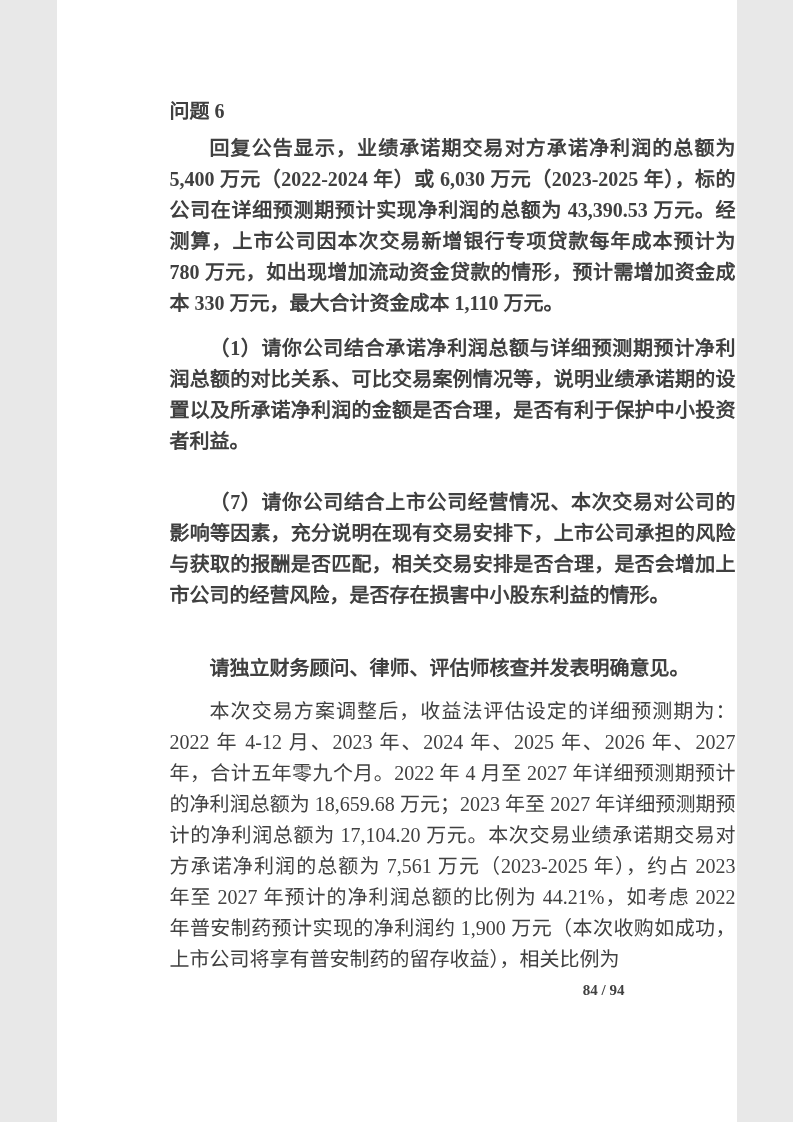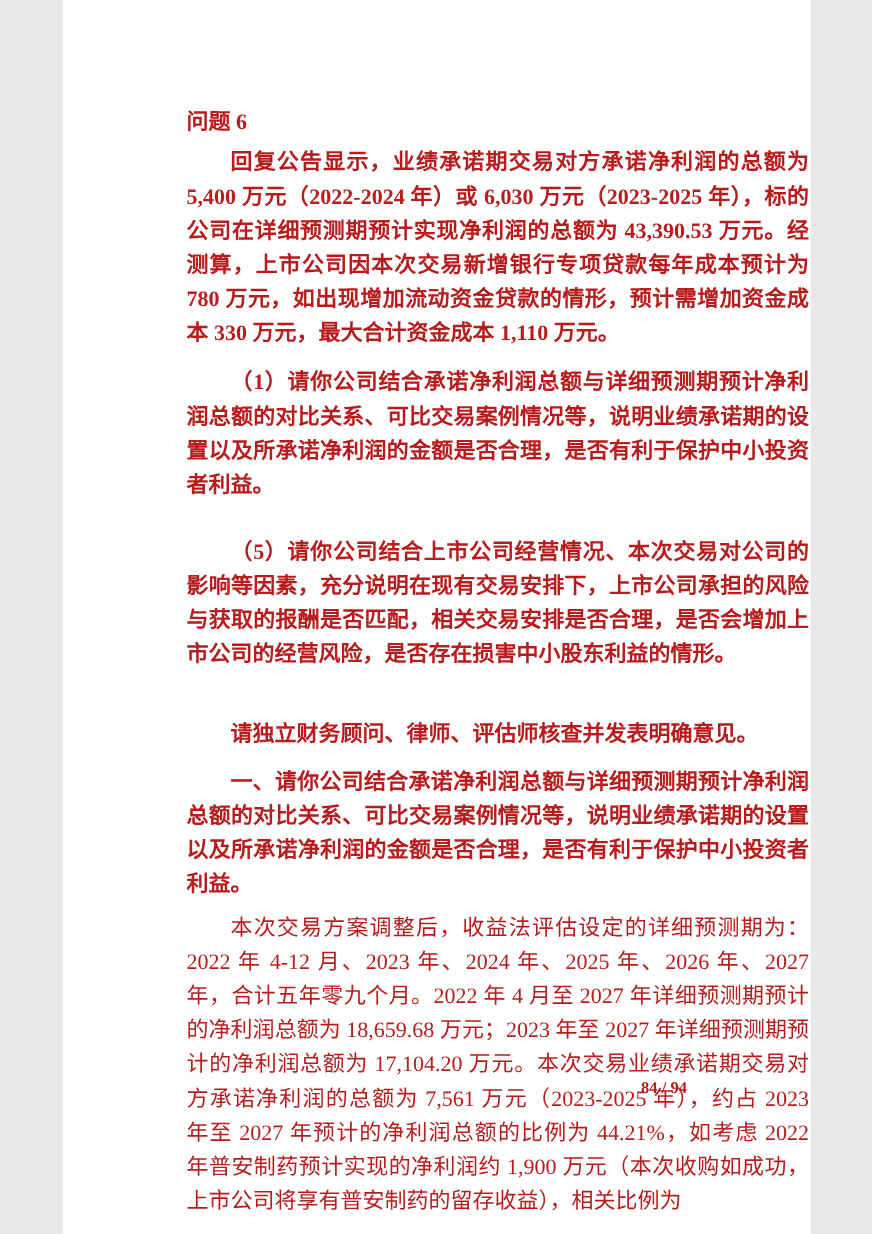--- a/index.html
+++ b/index.html
@@ -7,21 +7,21 @@
     margin: 0;
     padding: 0;
     background: #e8e8e8;
   }
   .page {
     position: relative;
     width: 680px;
     height: 1122px;
     margin: 0 auto;
     background: #ffffff;
-    color: #b91c1c;
+    color: #404040;
     font-family: "Liberation Serif", "DejaVu Serif", serif;
     overflow: hidden;
     box-sizing: border-box;
   }
   .content {
     position: absolute;
     left: 113px;
     top: 96px;
     width: 566px;
   }
@@ -61,19 +61,18 @@
   }
 </style>
 </head>
 <body>
 
 <div class="page">
   <div class="content">
     <p class="para bold no-indent p0">问题 6</p>
     <p class="para bold p1">回复公告显示，业绩承诺期交易对方承诺净利润的总额为 5,400 万元（2022-2024 年）或 6,030 万元（2023-2025 年），标的公司在详细预测期预计实现净利润的总额为 43,390.53 万元。经测算，上市公司因本次交易新增银行专项贷款每年成本预计为 780 万元，如出现增加流动资金贷款的情形，预计需增加资金成本 330 万元，最大合计资金成本 1,110 万元。</p>
     <p class="para bold p2">（1）请你公司结合承诺净利润总额与详细预测期预计净利润总额的对比关系、可比交易案例情况等，说明业绩承诺期的设置以及所承诺净利润的金额是否合理，是否有利于保护中小投资者利益。</p>
-    <p class="para bold p3">（5）请你公司结合上市公司经营情况、本次交易对公司的影响等因素，充分说明在现有交易安排下，上市公司承担的风险与获取的报酬是否匹配，相关交易安排是否合理，是否会增加上市公司的经营风险，是否存在损害中小股东利益的情形。</p>
+    <p class="para bold p3">（7）请你公司结合上市公司经营情况、本次交易对公司的影响等因素，充分说明在现有交易安排下，上市公司承担的风险与获取的报酬是否匹配，相关交易安排是否合理，是否会增加上市公司的经营风险，是否存在损害中小股东利益的情形。</p>
     <p class="para bold p4">请独立财务顾问、律师、评估师核查并发表明确意见。</p>
-    <p class="para bold p6">一、请你公司结合承诺净利润总额与详细预测期预计净利润总额的对比关系、可比交易案例情况等，说明业绩承诺期的设置以及所承诺净利润的金额是否合理，是否有利于保护中小投资者利益。</p>
     <p class="para p8">本次交易方案调整后，收益法评估设定的详细预测期为：2022 年 4-12 月、2023 年、2024 年、2025 年、2026 年、2027 年，合计五年零九个月。2022 年 4 月至 2027 年详细预测期预计的净利润总额为 18,659.68 万元；2023 年至 2027 年详细预测期预计的净利润总额为 17,104.20 万元。本次交易业绩承诺期交易对方承诺净利润的总额为 7,561 万元（2023-2025 年），约占 2023 年至 2027 年预计的净利润总额的比例为 44.21%，如考虑 2022 年普安制药预计实现的净利润约 1,900 万元（本次收购如成功，上市公司将享有普安制药的留存收益），相关比例为</p>
   </div>
   <div class="page-number">84 / 94</div>
 </div>
 
 </body></html>

